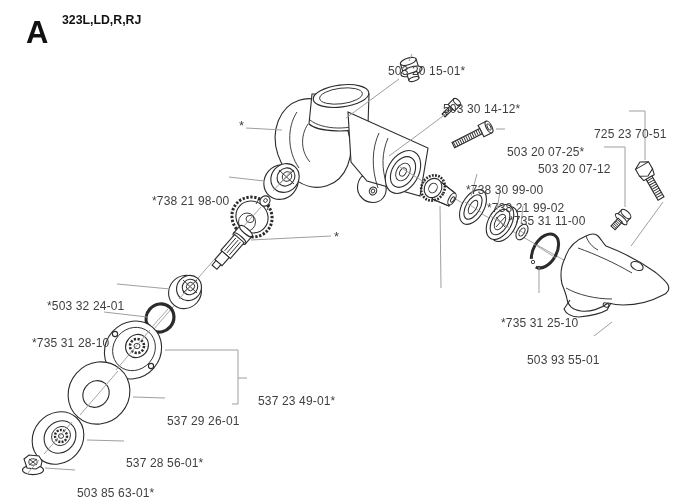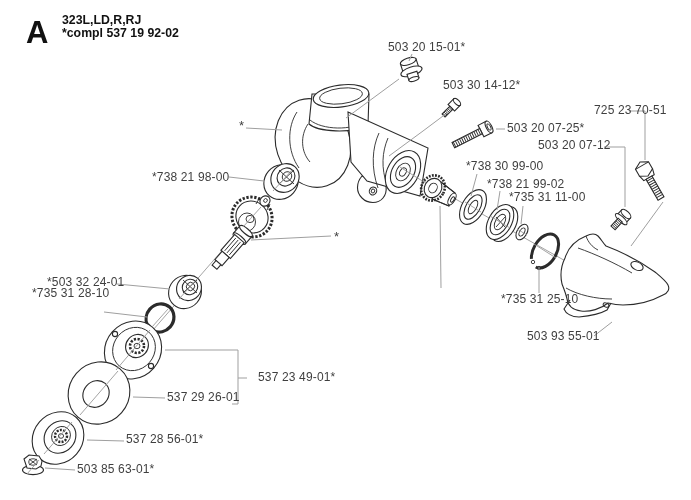--- a/index.html
+++ b/index.html
@@ -1,19 +1,19 @@
 <!DOCTYPE html>
 <html><head>
 <meta charset="utf-8">
 <style>
   html,body{margin:0;padding:0;background:#fff;}
   #stage{position:relative;width:691px;height:500px;background:#ffffff;overflow:hidden;
          font-family:"Liberation Sans","DejaVu Sans",sans-serif;}
   svg{position:absolute;left:0;top:0;}
-  .lbl{position:absolute;font-size:12px;line-height:12px;color:#3f3f3f;white-space:nowrap;letter-spacing:.15px;}
+  .lbl{position:absolute;font-size:12px;line-height:12px;color:#3f3f3f;white-space:nowrap;letter-spacing:.15px;margin-top:24px;}
   .star{position:absolute;font-size:13px;line-height:12px;color:#3f3f3f;}
   .tb-letter{position:absolute;left:26px;top:17px;font-size:31px;line-height:31px;font-weight:bold;color:#111;}
   .tb-lines{position:absolute;left:62px;top:14px;font-size:12.3px;line-height:13.4px;font-weight:bold;color:#111;}
   .part{stroke:#2b2b2b;stroke-width:1.1;fill:#ffffff;}
   .part-n{stroke:#2b2b2b;stroke-width:1.1;fill:none;}
   .det{stroke:#2b2b2b;stroke-width:.9;fill:none;}
   .teeth{fill:none;stroke:#2b2b2b;}
   .ldr{stroke:#9f9f9f;stroke-width:1;fill:none;}
   .axis{stroke:#9a9a9a;stroke-width:.9;fill:none;}
 </style>
@@ -290,34 +290,33 @@
     <line class="axis" x1="465" y1="202" x2="481" y2="212"></line>
     <line class="axis" x1="490" y1="216" x2="510" y2="228"></line>
     <line class="axis" x1="517" y1="229" x2="527" y2="235"></line>
     <line class="axis" x1="534" y1="244" x2="556" y2="258"></line>
   </g>
 </svg>
 
   <div class="tb-letter">A</div>
   <div class="tb-lines">
     <div>323L,LD,R,RJ</div>
-    <div>*compl 537 19 92-02</div>
   </div>
 
   <div class="lbl" style="left:388px;top:41px">503 20 15-01*</div>
   <div class="lbl" style="left:443px;top:79px">503 30 14-12*</div>
   <div class="lbl" style="left:594px;top:104px">725 23 70-51</div>
   <div class="lbl" style="left:507px;top:122px">503 20 07-25*</div>
   <div class="lbl" style="left:538px;top:139px">503 20 07-12</div>
   <div class="lbl" style="left:466px;top:160px">*738 30 99-00</div>
   <div class="lbl" style="left:487px;top:178px">*738 21 99-02</div>
   <div class="lbl" style="left:509px;top:191px">*735 31 11-00</div>
   <div class="lbl" style="left:152px;top:171px">*738 21 98-00</div>
   <div class="lbl" style="left:47px;top:276px">*503 32 24-01</div>
-  <div class="lbl" style="left:32px;top:287px">*735 31 28-10</div>
+  <div class="lbl" style="left:32px;top:313px">*735 31 28-10</div>
   <div class="lbl" style="left:501px;top:293px">*735 31 25-10</div>
   <div class="lbl" style="left:527px;top:330px">503 93 55-01</div>
   <div class="lbl" style="left:258px;top:371px">537 23 49-01*</div>
   <div class="lbl" style="left:167px;top:391px">537 29 26-01</div>
   <div class="lbl" style="left:126px;top:433px">537 28 56-01*</div>
   <div class="lbl" style="left:77px;top:463px">503 85 63-01*</div>
 
   <div class="star" style="left:239px;top:120px">*</div>
   <div class="star" style="left:334px;top:231px">*</div>
 

